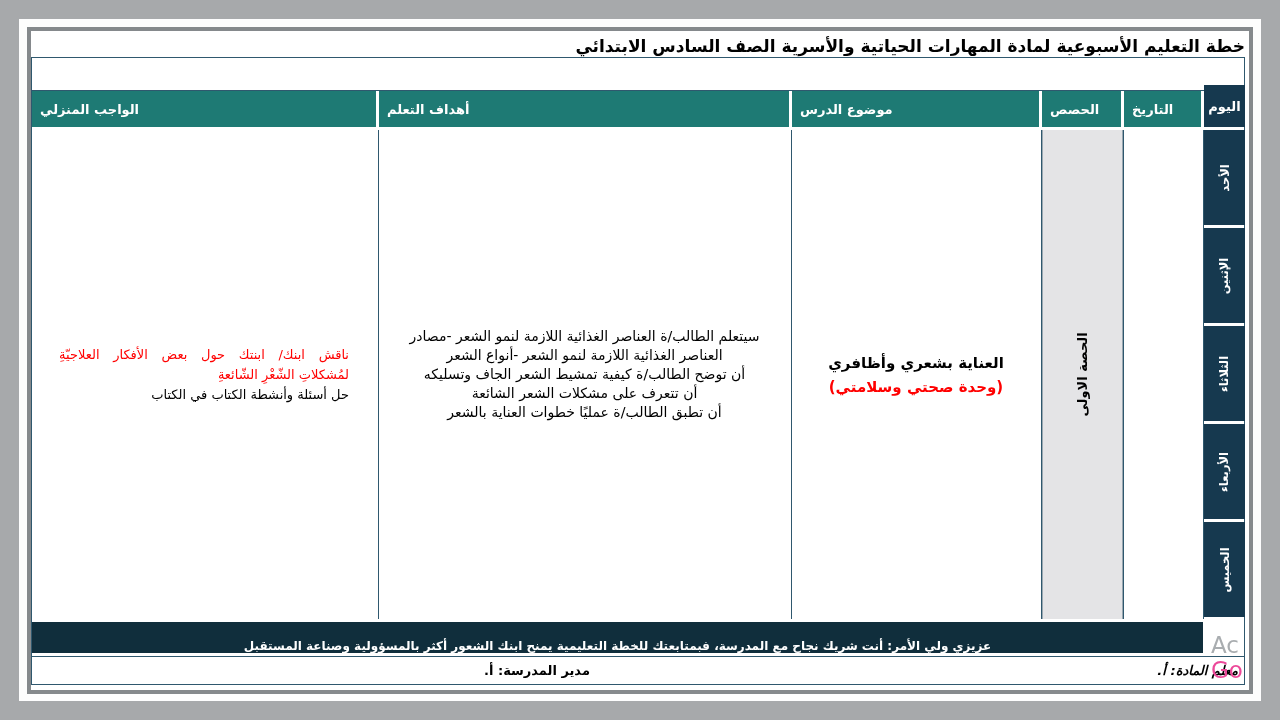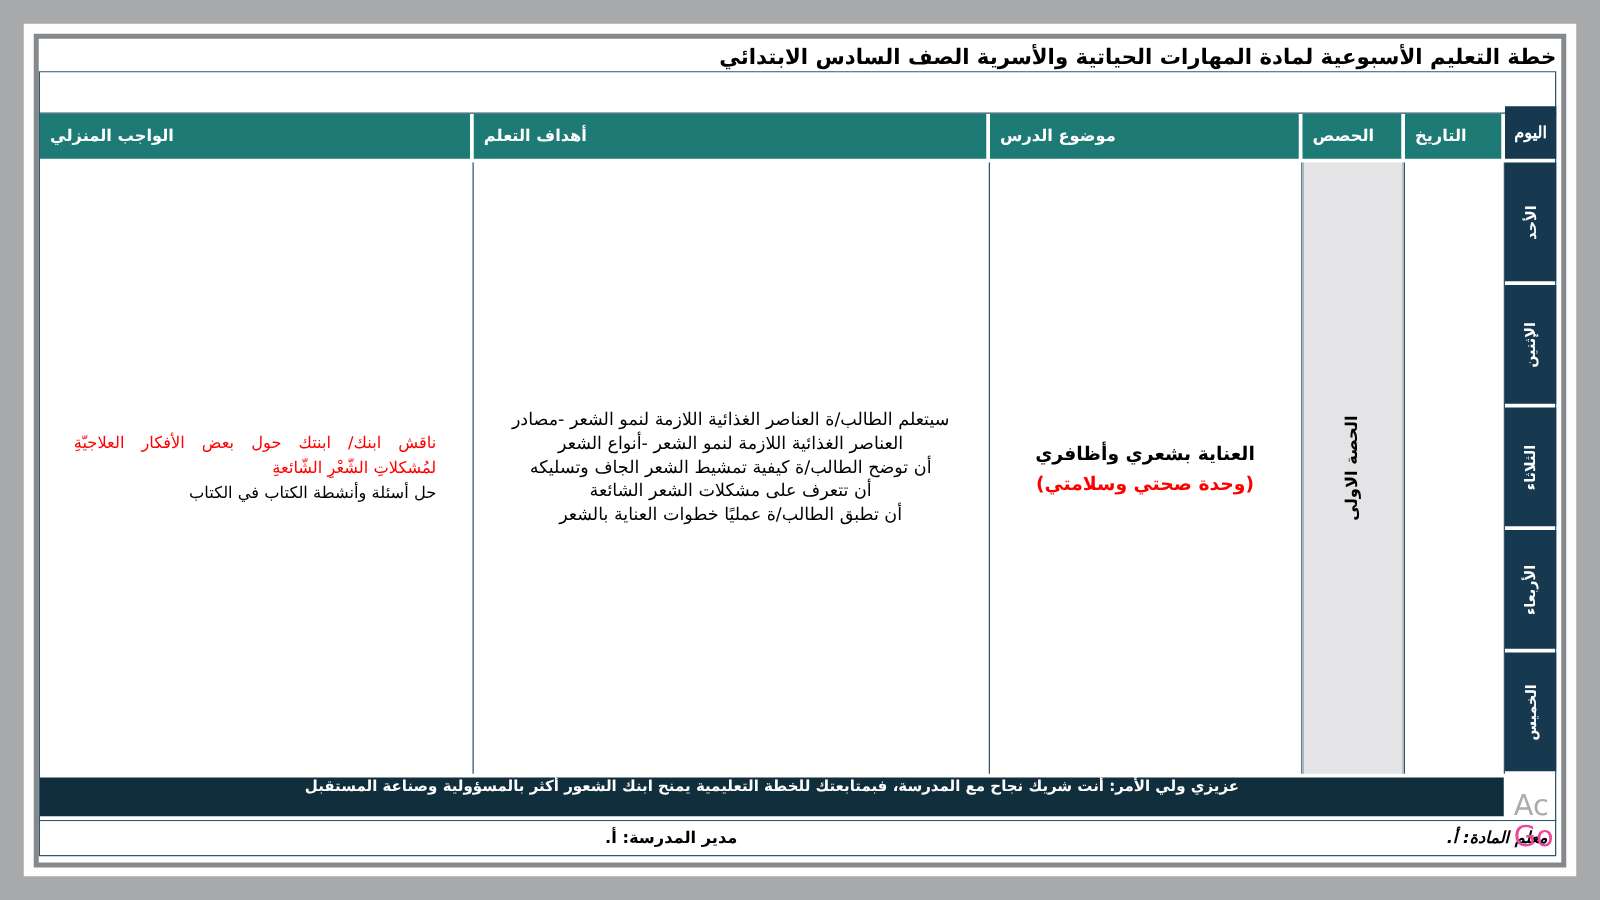--- a/index.html
+++ b/index.html
@@ -25,21 +25,20 @@
   .vline{width:1px;background:#2f586e;}
   .hdr{
     top:60px;height:36px;background:#1e7a74;color:#ffffff;
     font-size:13px;font-weight:bold;display:flex;align-items:center;
     justify-content:flex-end;padding:0 8px;
   }
   .hdr-day{
     left:1173px;top:54px;width:41px;height:42px;background:#16394f;color:#fff;
     font-size:13px;font-weight:bold;display:flex;align-items:center;justify-content:center;
     padding:0;
-    font-family:Liberation Serif, serif;
   }
   .day-tile{
     left:1173px;width:41px;height:95px;background:#16394f;color:#ffffff;
     display:flex;align-items:center;justify-content:center;
     font-size:11.5px;font-weight:bold;
   }
   .rot{transform:rotate(-90deg);white-space:nowrap;}
   .periods-cell{
     left:1011px;top:99px;width:81px;height:489px;background:#e4e4e6;
     display:flex;align-items:center;justify-content:center;
@@ -60,21 +59,21 @@
   .homework-cell{
     left:1px;top:99px;width:344px;height:489px;background:#ffffff;
     display:flex;flex-direction:column;justify-content:center;
     font-size:13px;line-height:20px;color:#000;padding:0 27px;
   }
   .hw-red{color:#ff0000;}
   .just{text-align:justify;text-align-last:justify;}
   .tar{text-align:right;}
   .notice-bar{
     left:1px;top:591px;width:1171px;height:31px;background:#102e3c;color:#ffffff;
-    display:flex;align-items:flex-start;justify-content:center;
+    display:flex;align-items:flex-end;justify-content:center;
     font-size:12px;font-weight:bold;
   }
   .sig-row{left:1px;top:626px;width:1212px;height:27px;background:#ffffff;}
   .sig{
     position:absolute;top:0;height:27px;line-height:27px;
     font-size:13px;font-weight:bold;color:#000;white-space:nowrap;
   }
   .sig-teacher{right:6px;font-style:italic;}
   .sig-principal{left:380px;width:250px;text-align:center;}
   .watermark{

